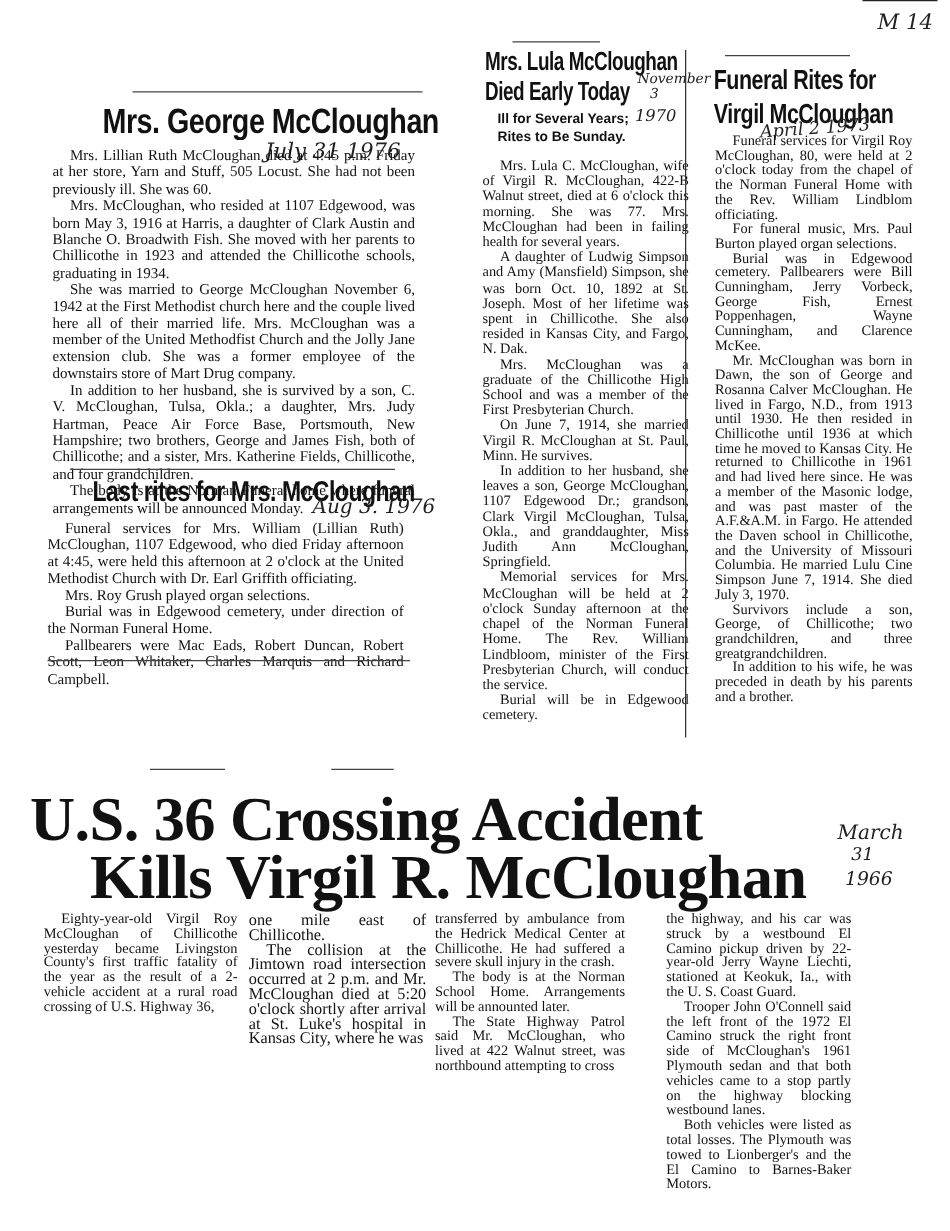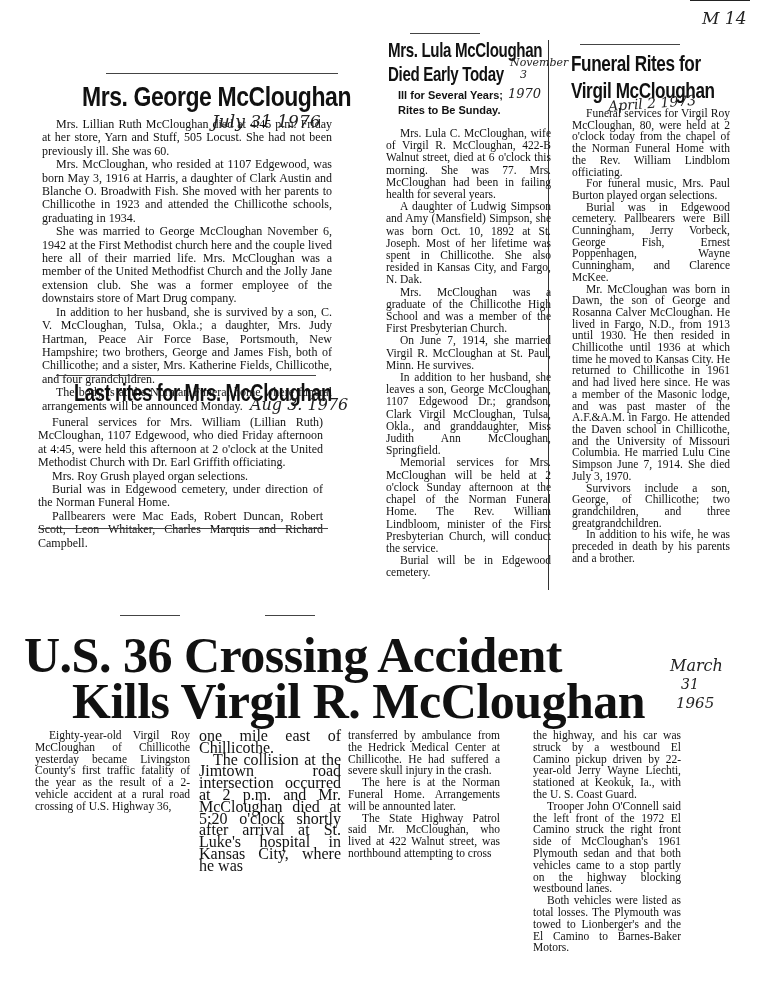--- a/index.html
+++ b/index.html
@@ -75,31 +75,31 @@
   <p>Survivors include a son, George, of Chillicothe; two grandchildren, and three greatgrandchildren.</p>
   <p>In addition to his wife, he was preceded in death by his parents and a brother.</p>
 </div>
 
 <div class="thinrule" style="left:120px;top:615px;width:60px;"></div>
 <div class="thinrule" style="left:265px;top:615px;width:50px;"></div>
 <div class="abs headline-big" style="left:24px;top:630px;">U.S. 36 Crossing Accident</div>
 <div class="abs headline-big" style="left:36px;top:676px;margin-left:36px;">Kills Virgil R. McCloughan</div>
 <div class="hand" style="left:670px;top:656px;font-size:16px;">March</div>
 <div class="hand" style="left:681px;top:676px;font-size:14px;">31</div>
-<div class="hand" style="left:676px;top:694px;font-size:15px;">1965</div>
+<div class="hand" style="left:676px;top:694px;font-size:15px;">1966</div>
 
 <div class="col body-text" style="left:35px;top:730px;width:155px;font-size:11.5px;line-height:11.8px;">
   <p>Eighty-year-old Virgil Roy McCloughan of Chillicothe yesterday became Livingston County's first traffic fatality of the year as the result of a 2-vehicle accident at a rural road crossing of U.S. Highway 36,</p>
 </div>
-<div class="col body-text" style="left:199px;top:730px;width:142px;font-size:16px;line-height:11.8px;">
+<div class="col body-text" style="left:199px;top:730px;width:142px;font-size:13px;line-height:11.8px;">
   <p style="text-indent:0">one mile east of Chillicothe.</p>
   <p>The collision at the Jimtown road intersection occurred at 2 p.m. and Mr. McCloughan died at 5:20 o'clock shortly after arrival at St. Luke's hospital in Kansas City, where he was</p>
 </div>
 <div class="col body-text" style="left:348px;top:730px;width:152px;font-size:11.5px;line-height:11.8px;">
   <p style="text-indent:0">transferred by ambulance from the Hedrick Medical Center at Chillicothe. He had suffered a severe skull injury in the crash.</p>
-  <p>The here is at the Norman Funeral Home. Arrangements will be announted later.</p>
+  <p>The body is at the Norman School Home. Arrangements will be announted later.</p>
   <p>The State Highway Patrol said Mr. McCloughan, who lived at 422 Walnut street, was northbound attempting to cross</p>
 </div>
 <div class="col body-text" style="left:533px;top:730px;width:148px;font-size:11.5px;line-height:11.8px;">
   <p style="text-indent:0">the highway, and his car was struck by a westbound El Camino pickup driven by 22-year-old Jerry Wayne Liechti, stationed at Keokuk, Ia., with the U. S. Coast Guard.</p>
   <p>Trooper John O'Connell said the left front of the 1972 El Camino struck the right front side of McCloughan's 1961 Plymouth sedan and that both vehicles came to a stop partly on the highway blocking westbound lanes.</p>
   <p>Both vehicles were listed as total losses. The Plymouth was towed to Lionberger's and the El Camino to Barnes-Baker Motors.</p>
 </div>
 
 </body></html>

